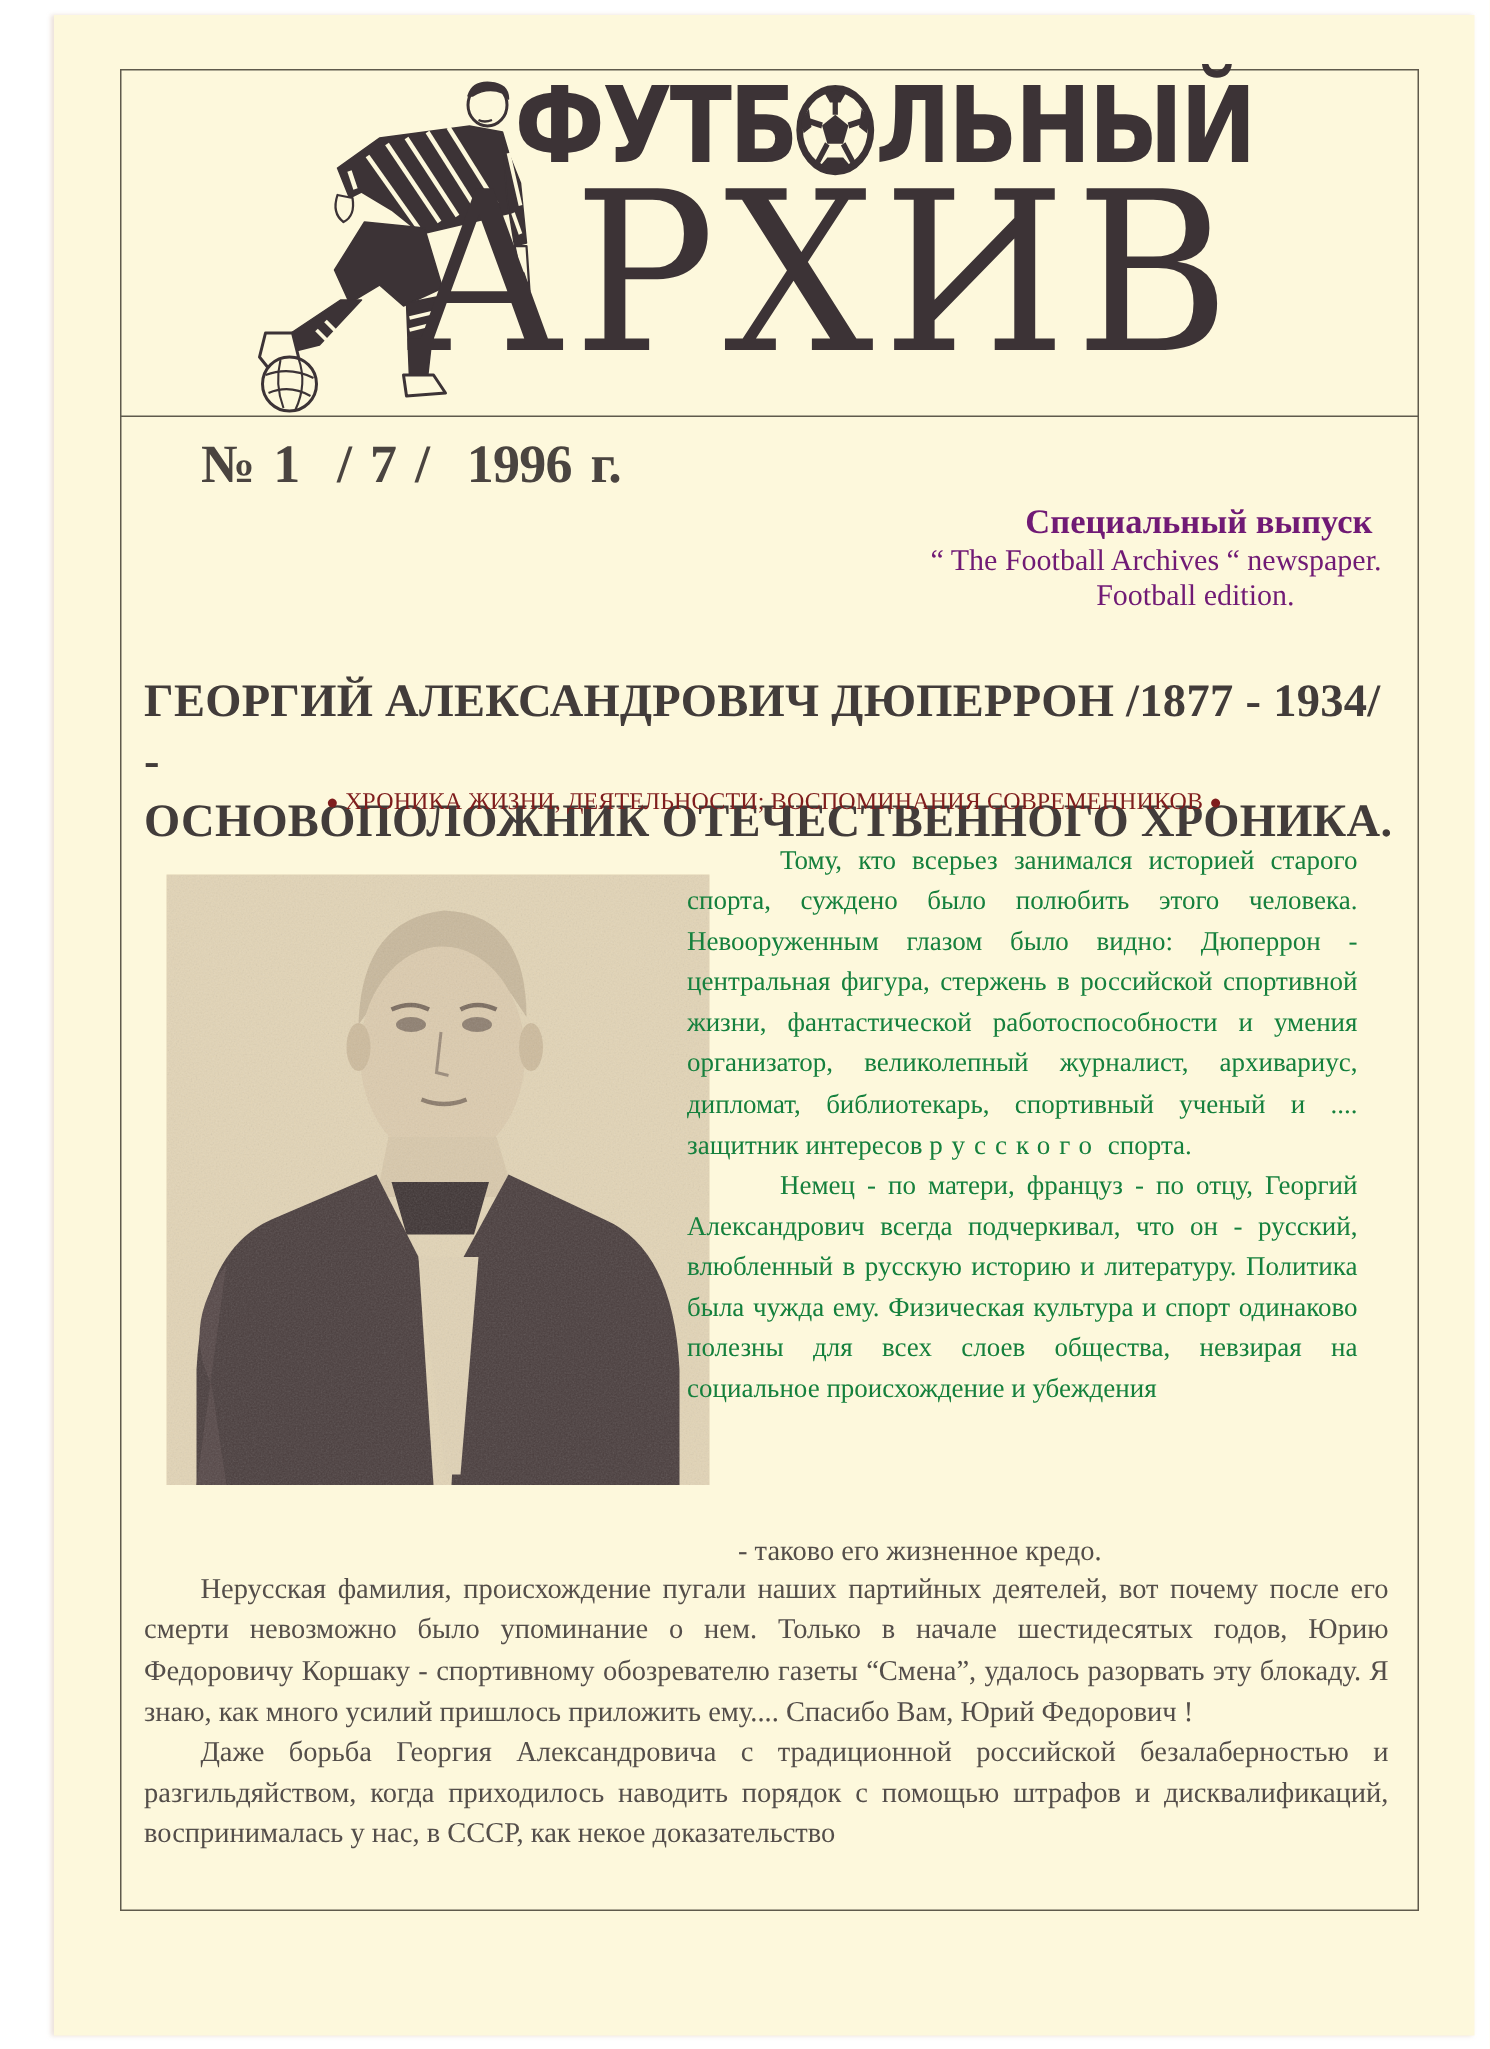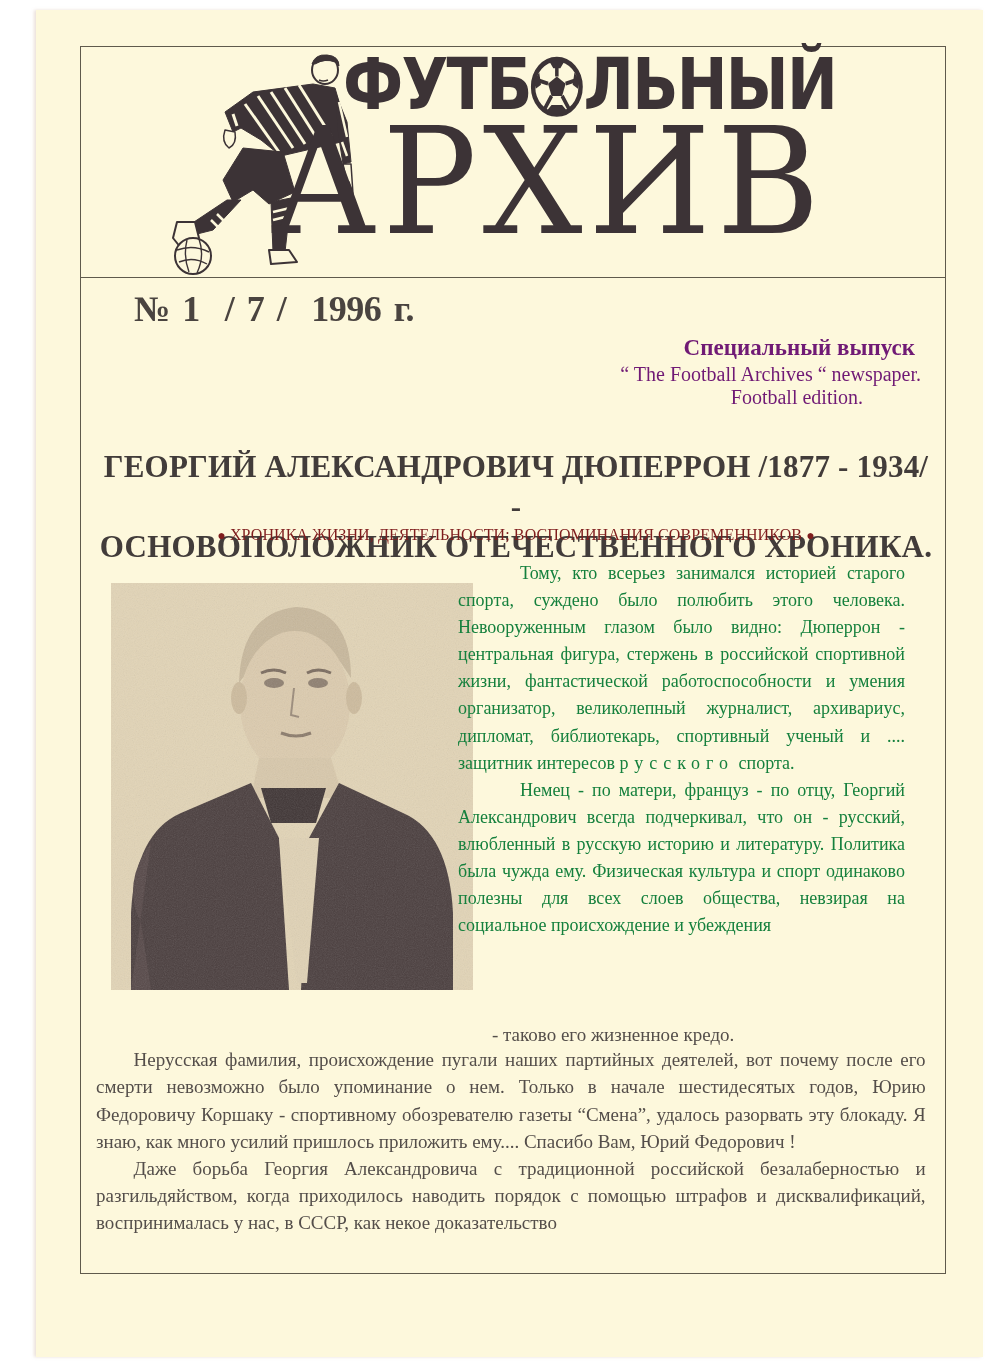--- a/index.html
+++ b/index.html
@@ -110,21 +110,20 @@
   .special .en2 {
     font-size: 20px;
     text-align: right;
     padding-right: 58px;
   }
   .headline {
     position: absolute;
     left: 96px;
     top: 447px;
     width: 840px;
-    text-align: center;
     font-family: "Liberation Serif", serif;
     font-weight: bold;
     font-size: 31px;
     line-height: 40px;
     color: #423c3a;
     letter-spacing: 0.2px;
   }
   .subhead {
     position: absolute;
     left: 96px;

